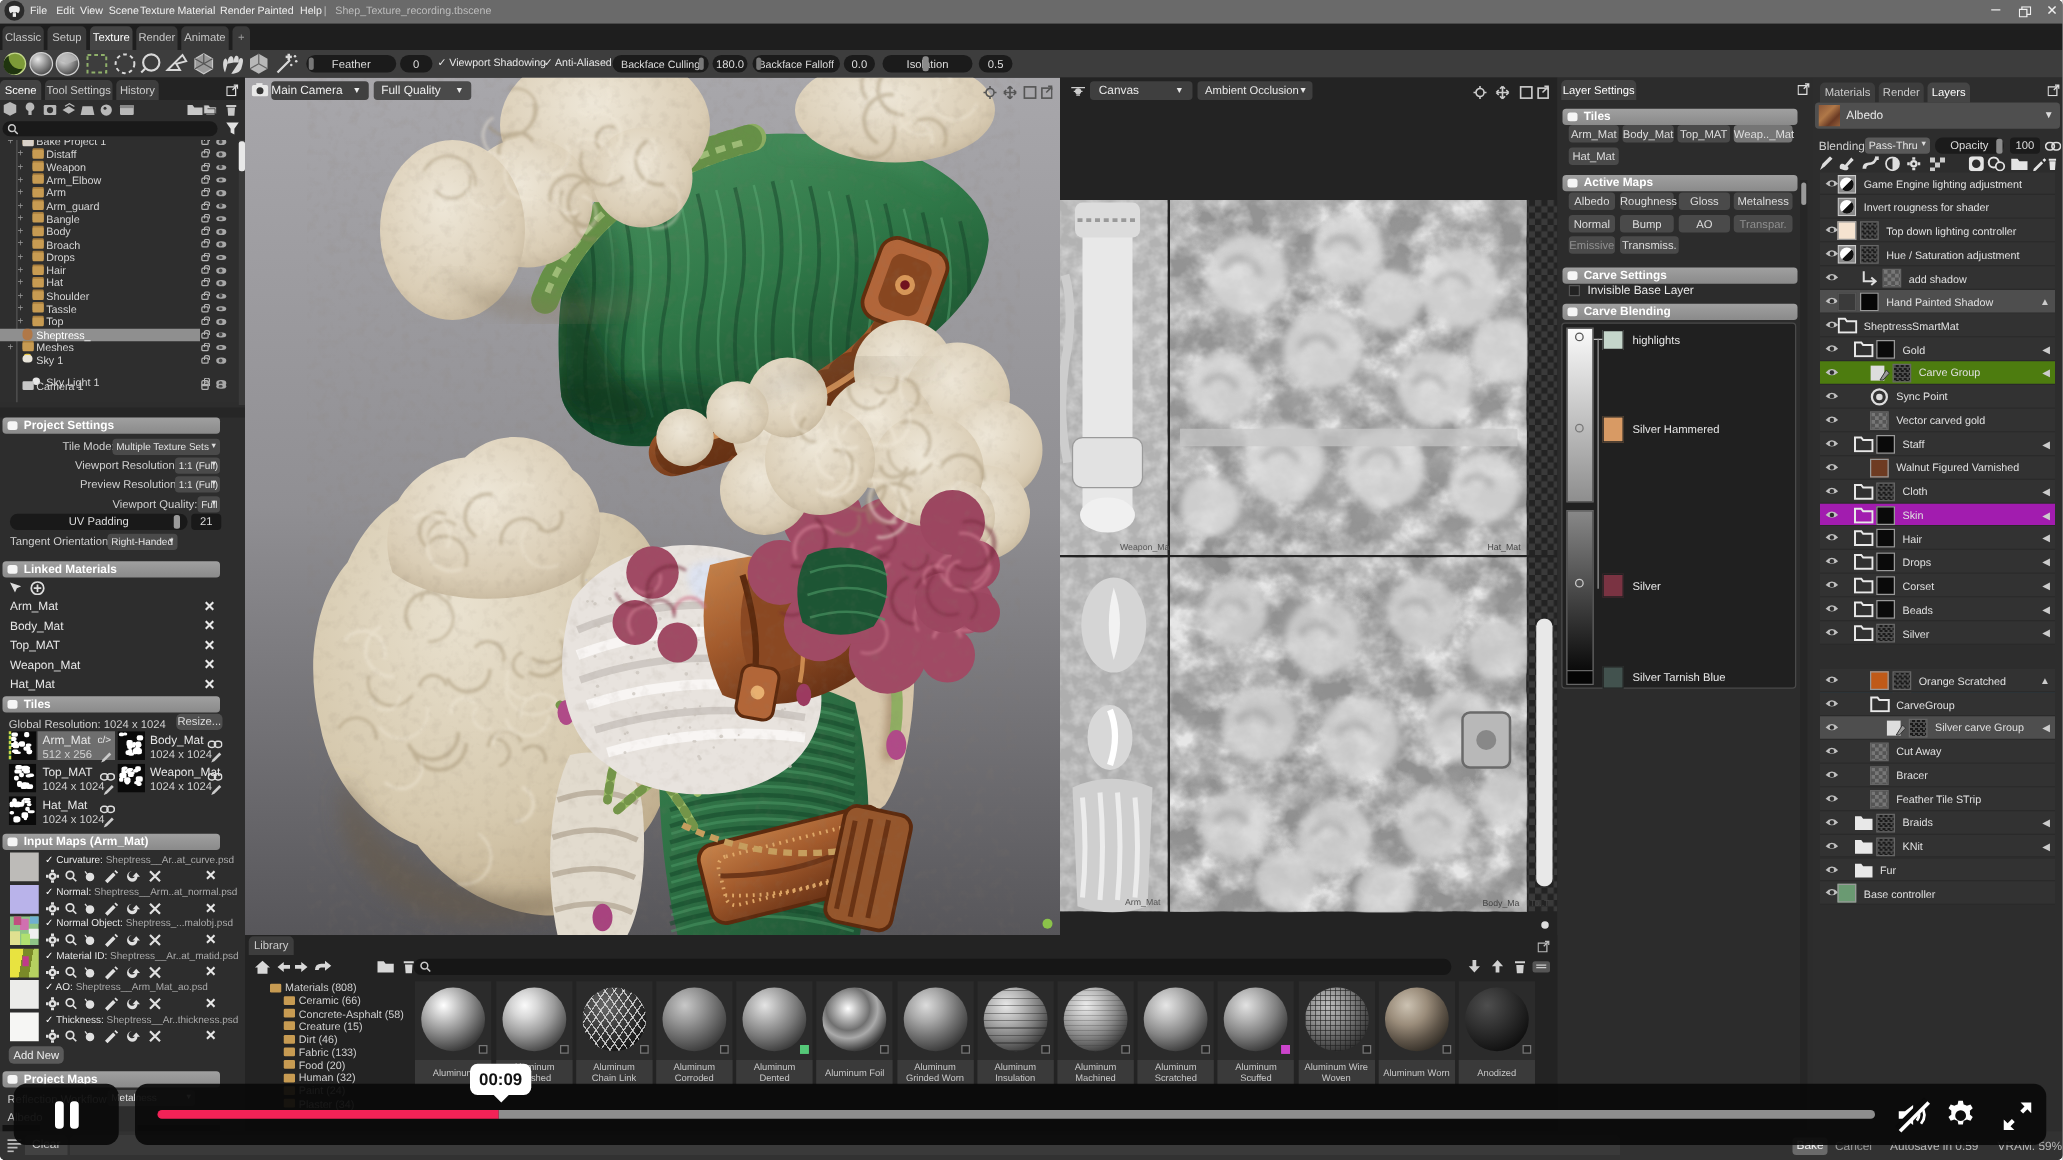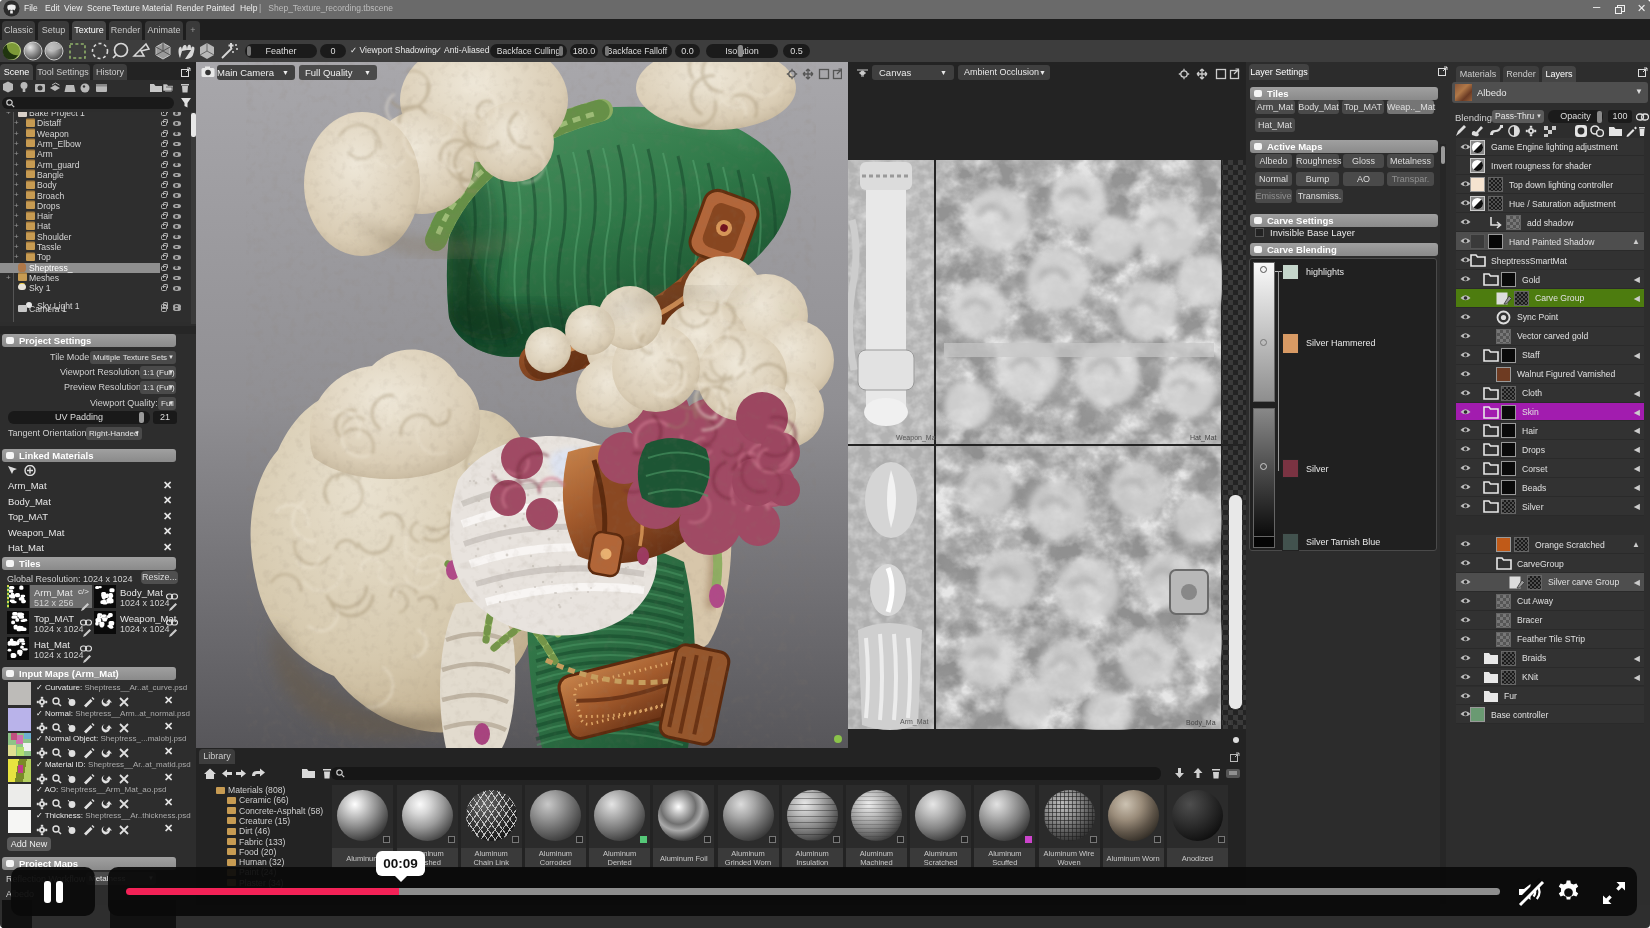--- a/index.html
+++ b/index.html
@@ -1893,20 +1893,31 @@
 <div class="sph" style="background:radial-gradient(circle at 35% 28%,#ccc2b2,#9a8c7a 32%,#5e5448 58%,#2a2620 84%)"></div>
 <div class="lab"><span style="line-height:19px">Aluminum Worn</span></div>
 <div class="cb" style=""></div>
 </div>
 <div class="mat" style="left:970.9px">
 <div class="sph" style="background:radial-gradient(circle at 35% 28%,#4e4e4e,#303030 38%,#0e0e0e 80%)"></div>
 <div class="lab"><span style="line-height:19px">Anodized</span></div>
 <div class="cb" style=""></div>
 </div>
 </div>
+<div id="statusbar">
+<svg class="abs" style="left:5px;top:5px" width="13" height="12" viewBox="0 0 13 12">
+        <path d="M1 2 h11 M1 5 h11 M1 8 h8 M1 11 h5" stroke="#bbb" stroke-width="1.4"></path>
+      </svg>
+<div class="abs" style="left:20px;top:3px;width:34px;height:16px;background:#424242;border-radius:4px 4px 0 0;color:#c8c8c8;font-size:9.5px;text-align:center;line-height:16px">Clear</div>
+<div class="abs" style="left:56px;top:3px;width:1240px;height:16px;background:#3a3a3a;border-radius:4px 4px 0 0"></div>
+<div class="abs" style="left:1434px;top:5px;width:28px;height:14px;background:#6a6a6a;border-radius:3px;color:#f0f0f0;font-size:9.5px;text-align:center;line-height:14px">Bake</div>
+<div class="abs" style="left:1468px;top:7px;color:#999;font-size:9.5px">Cancel</div>
+<div class="abs" style="left:1512px;top:7px;color:#b8b8b8;font-size:9.5px">Autosave in 0:59</div>
+<div class="abs" style="left:1598px;top:7px;color:#b8b8b8;font-size:9.5px">VRAM: 59%</div>
+</div>
 <div id="overlay">
 <div class="ovl" style="left:11px;top:867px;width:84px;height:49px"></div>
 <div class="abs" style="left:44px;top:881px;width:7px;height:22px;background:#fff;border-radius:3px;z-index:70"></div>
 <div class="abs" style="left:56px;top:881px;width:7px;height:22px;background:#fff;border-radius:3px;z-index:70"></div>
 <div class="ovl" style="left:108px;top:867px;width:1529px;height:49px"></div>
 <div id="redbar"></div>
       <div id="graybar"></div>
 <div id="tooltip">00:09</div>
 <svg class="abs" style="left:1515px;top:877px;z-index:70" width="30" height="30" viewBox="0 0 30 30">
         <g fill="#fff">

